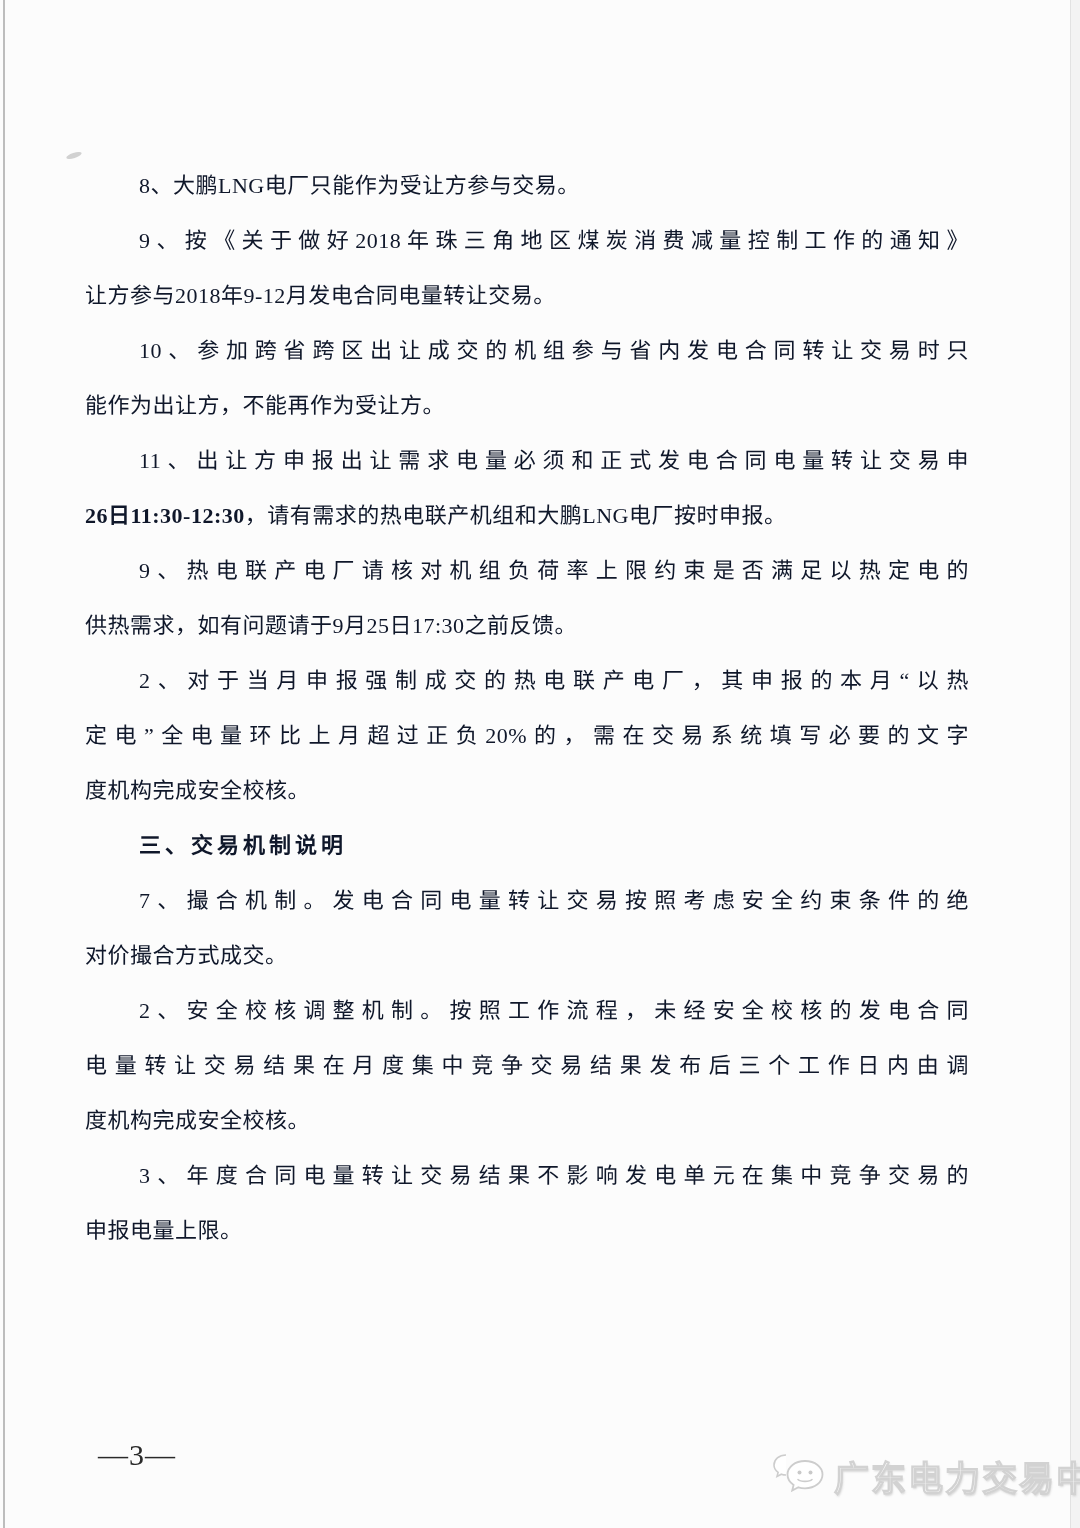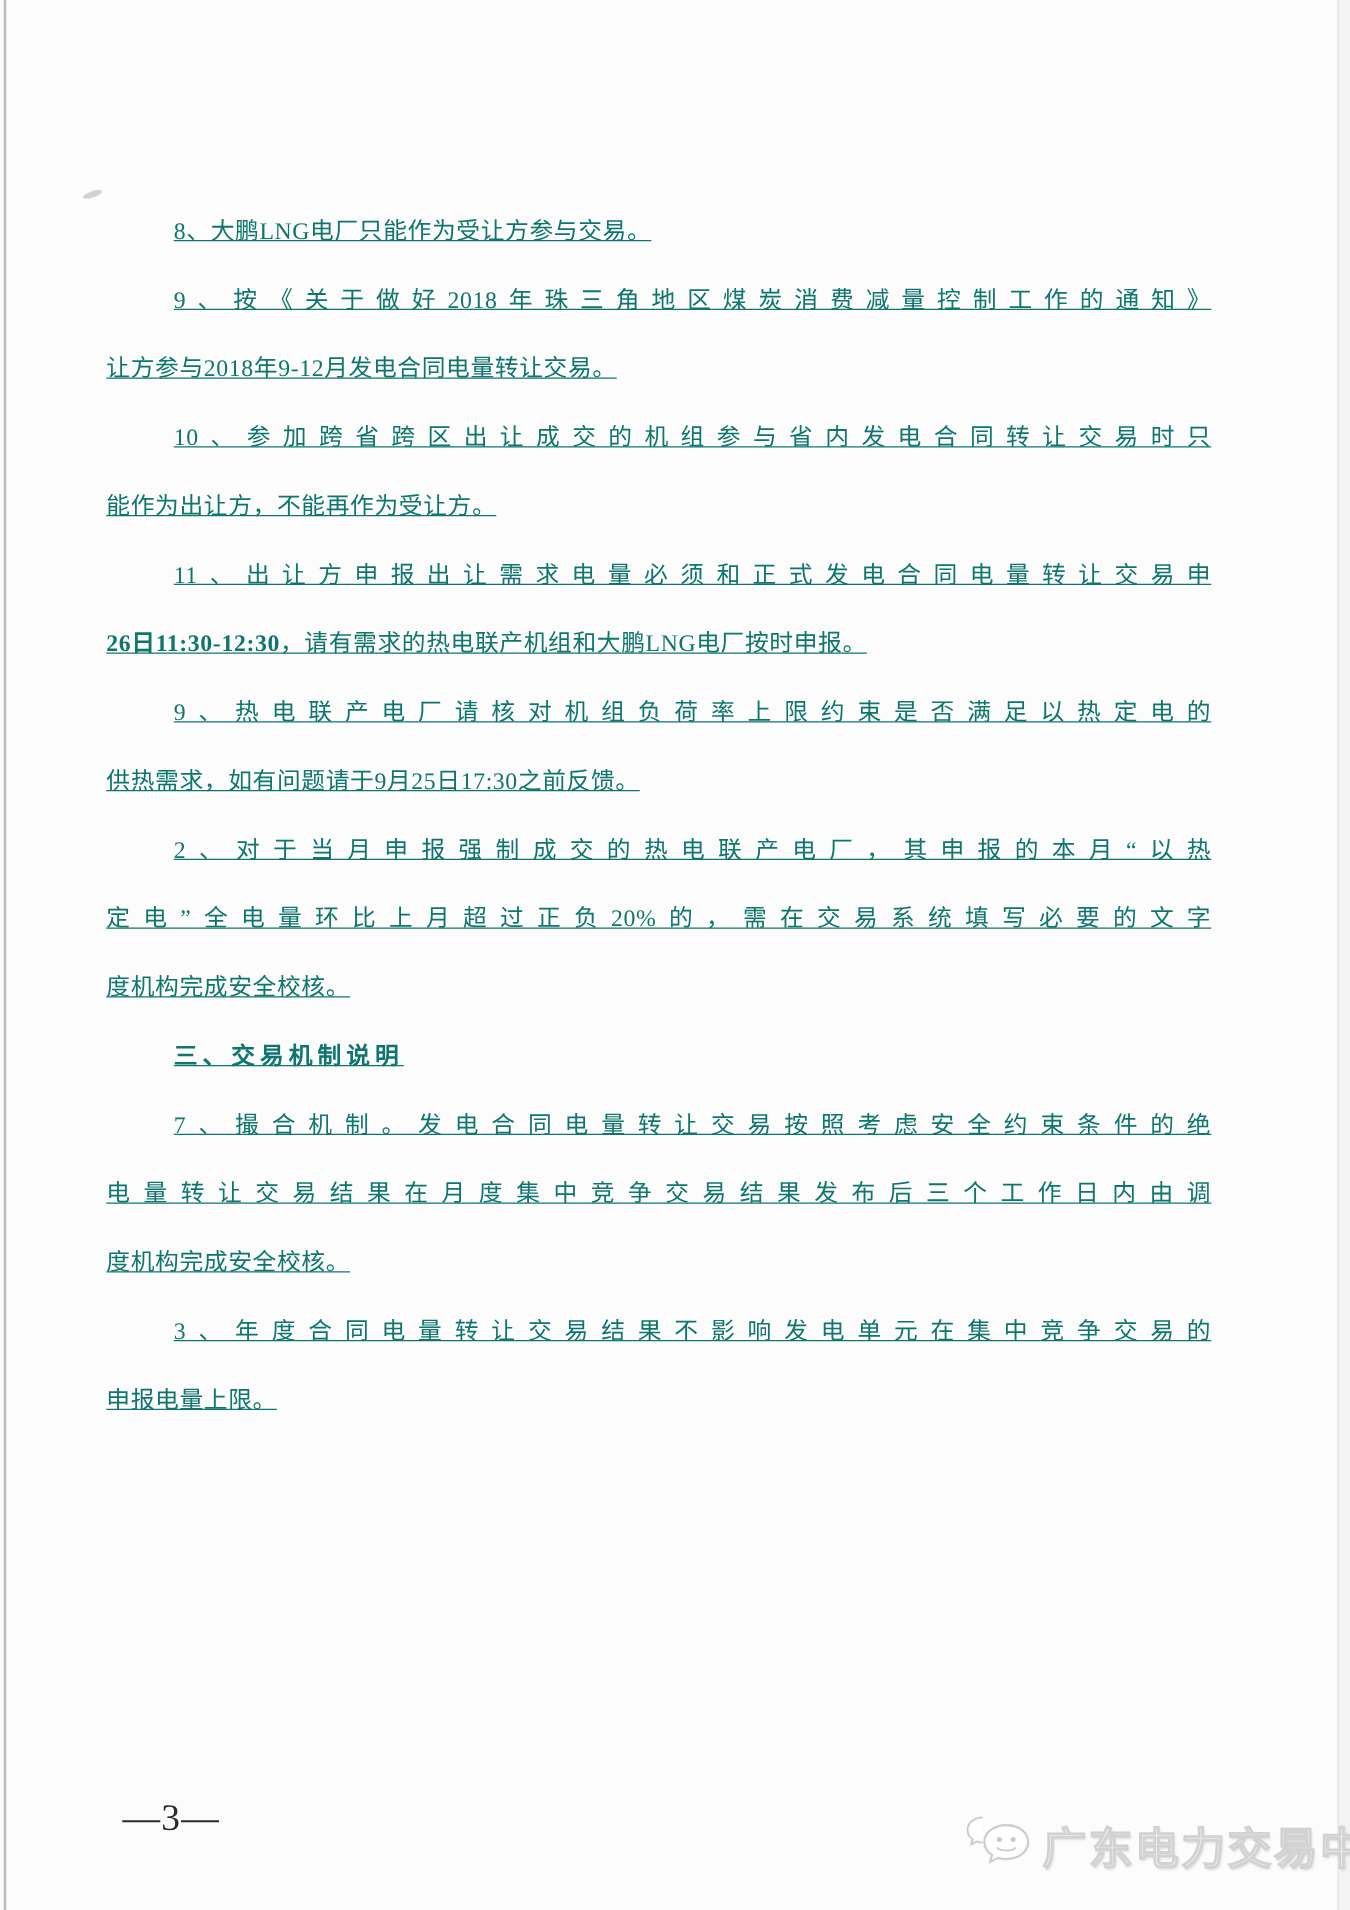--- a/index.html
+++ b/index.html
@@ -38,25 +38,24 @@
     border-radius: 50%;
     transform: rotate(-18deg);
     opacity: 0.8;
   }
   
   .content {
     position: absolute;
     left: 85px;
     top: 158px;
     width: 884px;
-    font-size: 19px;
+    font-size: 22px;
     line-height: 55px;
-    color: #0f766e;
+    color: #0f172a;
     letter-spacing: 0.5px;
-    text-decoration: underline;
   }
   .line {
     height: 55px;
     text-align: left;
   }
   .line.fill {
     text-align: justify;
     text-align-last: justify;
   }
   .line.indent {
@@ -118,20 +117,22 @@
       <div class="line"><span class="seg">能作为出让方，不能再作为受让方。</span></div>
       <div class="line indent fill"><span class="seg">11、出让方申报出让需求电量必须和正式发电合同电量转让交易申</span></div>
       <div class="line"><span class="seg-b">26日11:30-12:30</span><span class="seg">，请有需求的热电联产机组和大鹏LNG电厂按时申报。</span></div>
       <div class="line indent fill"><span class="seg">9、热电联产电厂请核对机组负荷率上限约束是否满足以热定电的</span></div>
       <div class="line"><span class="seg">供热需求，如有问题请于9月25日17:30之前反馈。</span></div>
       <div class="line indent fill"><span class="seg">2、对于当月申报强制成交的热电联产电厂，其申报的本月“以热</span></div>
       <div class="line fill"><span class="seg">定电”全电量环比上月超过正负20%的，需在交易系统填写必要的文字</span></div>
       <div class="line"><span class="seg">度机构完成安全校核。</span></div>
       <div class="line indent heading"><span class="seg-b">三、交易机制说明</span></div>
       <div class="line indent fill"><span class="seg">7、撮合机制。发电合同电量转让交易按照考虑安全约束条件的绝</span></div>
+      <div class="line"><span class="seg">对价撮合方式成交。</span></div>
+      <div class="line indent fill"><span class="seg">2、安全校核调整机制。按照工作流程，未经安全校核的发电合同</span></div>
       <div class="line fill"><span class="seg">电量转让交易结果在月度集中竞争交易结果发布后三个工作日内由调</span></div>
       <div class="line"><span class="seg">度机构完成安全校核。</span></div>
       <div class="line indent fill"><span class="seg">3、年度合同电量转让交易结果不影响发电单元在集中竞争交易的</span></div>
       <div class="line"><span class="seg">申报电量上限。</span></div>
     </div>
 
   <div class="page-number">—3—</div>
 
   <div class="watermark">
     <span class="wm-icon">

